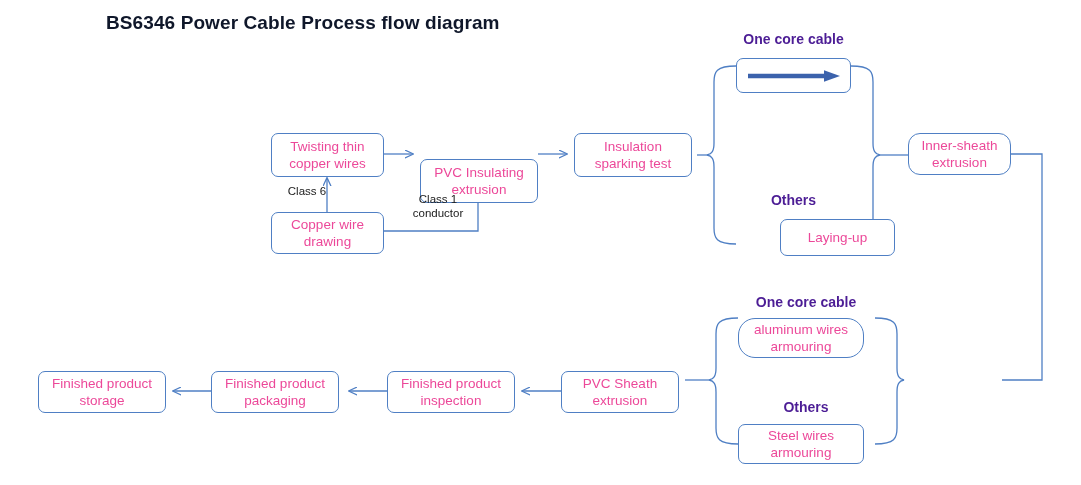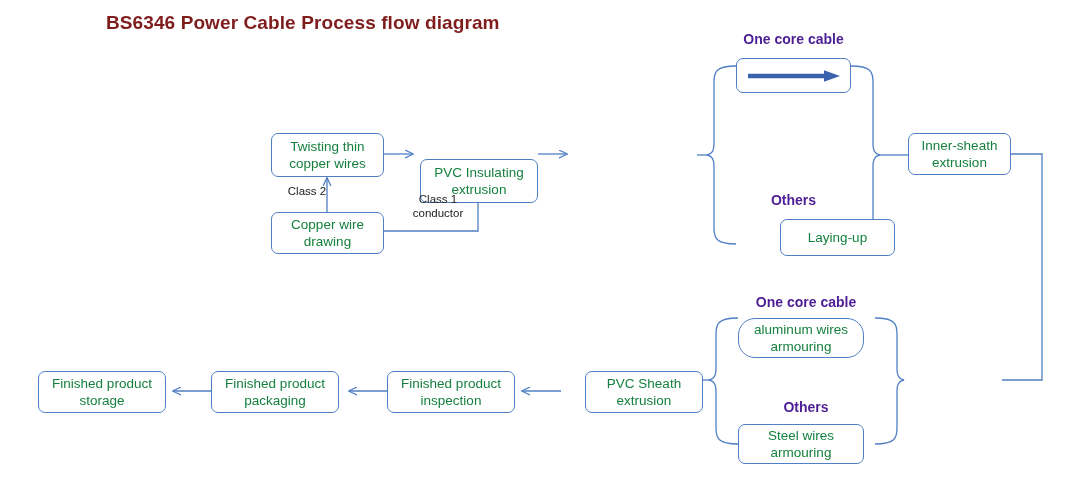--- a/index.html
+++ b/index.html
@@ -26,36 +26,36 @@
     height: 485px;
     pointer-events: none;
   }
   .title {
     position: absolute;
     left: 106px;
     top: 12px;
     font-size: 19px;
     font-weight: bold;
     letter-spacing: 0.1px;
-    color: #7f1d1d;
+    color: #0f172a;
     white-space: nowrap;
   }
   .node {
     position: absolute;
     box-sizing: border-box;
     border: 1.2px solid #4f7fc4;
     border-radius: 7px;
     background: #ffffff;
     display: flex;
     align-items: center;
     justify-content: center;
     text-align: center;
     font-size: 13.5px;
     line-height: 17px;
-    color: #15803d;
+    color: #ec4899;
     padding: 4px 4px;
   }
   .node span {
     display: block;
   }
   .grp-label {
     position: absolute;
     font-size: 14px;
     font-weight: bold;
     color: #4c1d95;
@@ -130,61 +130,64 @@
   <div class="title">BS6346 Power Cable Process flow diagram</div>
 
   <div class="node" style="left:271px; top:133px; width:113px; height:44px;">
     <span>Twisting thin<br>copper wires</span>
   </div>
 
   <div class="node" style="left:420px; top:133px; width:118px; height:44px;margin-top:26px;">
     <span>PVC Insulating<br>extrusion</span>
   </div>
 
+  <div class="node" style="left:574px; top:133px; width:118px; height:44px;">
+    <span>Insulation<br>sparking test</span>
+  </div>
 
   <div class="node" style="left:271px; top:212px; width:113px; height:42px;">
     <span>Copper wire<br>drawing</span>
   </div>
 
-  <div class="edge-label" style="left:276px; top:184px; width:62px;">Class 2</div>
+  <div class="edge-label" style="left:276px; top:184px; width:62px;">Class 6</div>
 
   <div class="edge-label" style="left:400px; top:192px; width:76px;">Class 1<br>conductor</div>
 
   <div class="grp-label" style="left:731px; top:31px; width:125px;">One core cable</div>
 
   <div class="thick-arrow-box" style="left:736px; top:58px; width:115px; height:35px;">
     <svg width="96" height="14" viewBox="0 0 96 14">
       <line x1="2" y1="7" x2="80" y2="7" stroke="#3b62ac" stroke-width="4.4" stroke-linecap="butt"></line>
       <path d="M78,1.2 L94,7 L78,12.8 Z" fill="#3b62ac"></path>
     </svg>
   </div>
 
   <div class="grp-label" style="left:731px; top:192px; width:125px;">Others</div>
 
   <div class="node" style="left:780px; top:219px; width:115px; height:37px;">
     <span>Laying-up</span>
   </div>
 
-  <div class="node" style="left:908px; top:133px; width:103px; height:42px;">
+  <div class="node" style="left:908px; top:133px; width:103px; height:42px;border-radius:12px;">
     <span>Inner-sheath<br>extrusion</span>
   </div>
 
   <div class="grp-label" style="left:732px; top:294px; width:148px;">One core cable</div>
 
   <div class="node" style="left:738px; top:318px; width:126px; height:40px;border-radius:17px;">
     <span>aluminum wires<br>armouring</span>
   </div>
 
   <div class="grp-label" style="left:732px; top:399px; width:148px;">Others</div>
 
   <div class="node" style="left:738px; top:424px; width:126px; height:40px;text-align:center;">
     <span>Steel wires<br>armouring</span>
   </div>
 
-  <div class="node" style="left:561px; top:371px; width:118px; height:42px;margin-left:24px;">
+  <div class="node" style="left:561px; top:371px; width:118px; height:42px;">
     <span>PVC Sheath<br>extrusion</span>
   </div>
 
   <div class="node" style="left:387px; top:371px; width:128px; height:42px;">
     <span>Finished product<br>inspection</span>
   </div>
 
   <div class="node" style="left:211px; top:371px; width:128px; height:42px;">
     <span>Finished product<br>packaging</span>
   </div>

